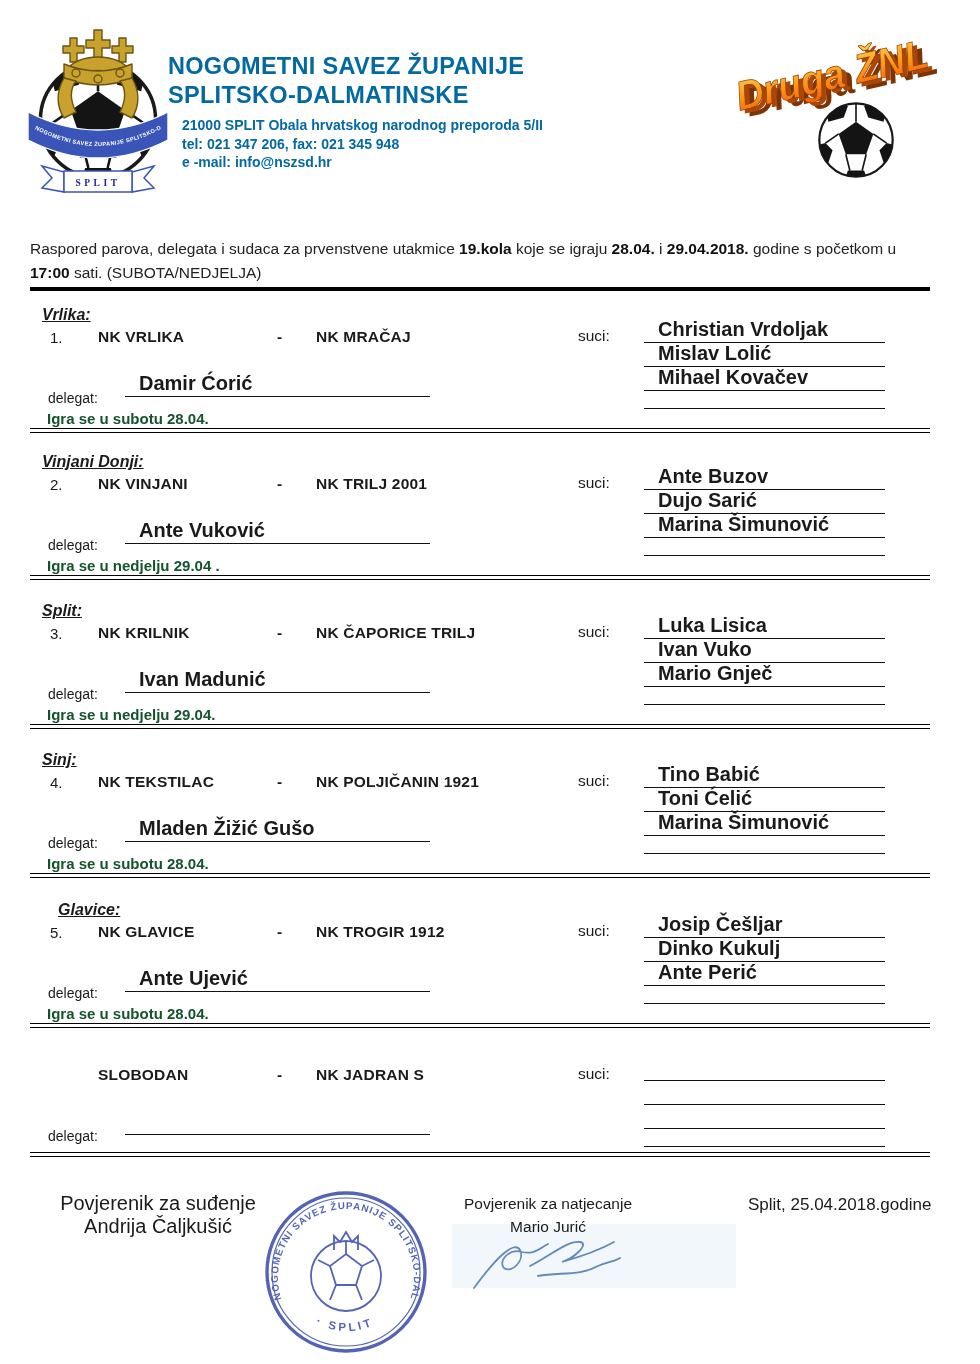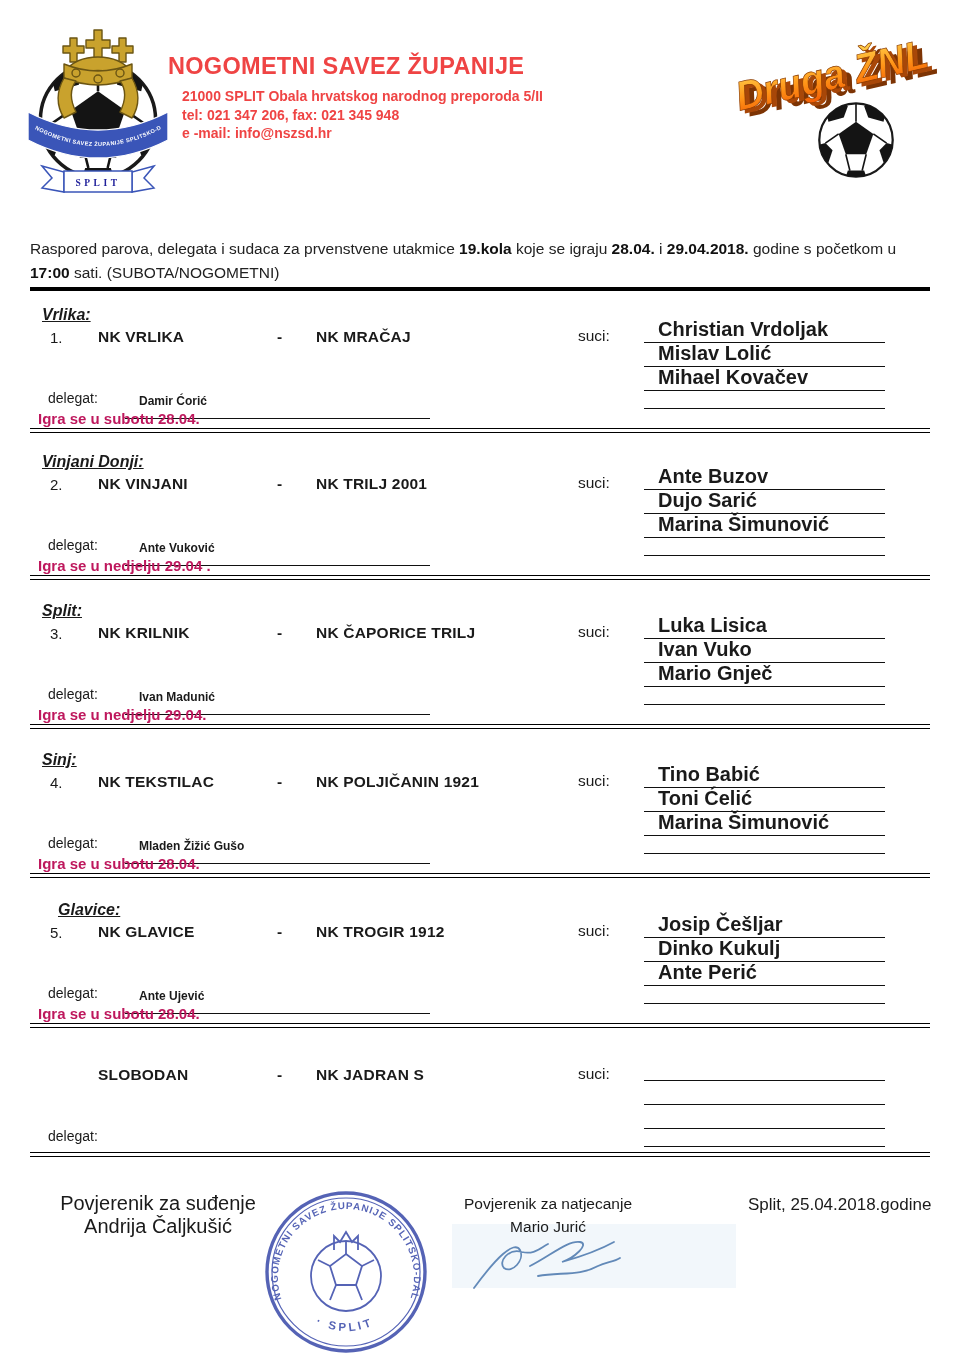--- a/index.html
+++ b/index.html
@@ -3,21 +3,21 @@
 <meta charset="utf-8">
 <style>
   html,body { margin:0; padding:0; background:#fff; }
   .page {
     position:relative; width:980px; height:1364px; background:#fff;
     font-family:"Liberation Sans", sans-serif; color:#1a1a1a; overflow:hidden;
   }
 
   
   .crest-svg { position:absolute; left:26px; top:20px; }
-  .org { position:absolute; left:168px; top:52px; color:#ef4444; }
+  .org { position:absolute; left:168px; top:52px; color:#0369a1; }
   .org-line { font-size:23.5px; font-weight:bold; letter-spacing:.3px; line-height:29px; white-space:nowrap; }
   .org-small { font-size:14px; font-weight:bold; line-height:18.5px; white-space:nowrap;padding-left:14px; }
   .org-small.first { margin-top:6px; }
   .league-svg { position:absolute; left:722px; top:12px; }
 
   
   .intro { position:absolute; left:30px; top:221px; width:906px; font-size:15.5px; line-height:24px; color:#222; }
   .intro b { font-weight:bold; color:#111; }
   .thick-line { position:absolute; left:30px; top:287px; width:900px; height:3.5px; background:#000; }
 
@@ -32,23 +32,23 @@
   .away { left:275px; }
   .suci { position:absolute; left:548px; top:25px; font-size:15.5px; }
   .refs { position:absolute; left:614px; top:17px; width:241px; }
   .ref-line {
     height:24px; box-sizing:border-box; border-bottom:1.6px solid #111;
     font-weight:bold; font-size:20px; padding:0 0 2px 14px;
     display:flex; align-items:flex-end; line-height:1.1; white-space:nowrap;
   }
   .ref-line.blank { margin-top:4px; height:14px; }
   .dlabel { position:absolute; left:18px; top:88px; font-size:14px; }
-  .dline  { position:absolute; left:95px; top:92px; width:305px; height:25px; box-sizing:border-box;
-            border-bottom:1.6px solid #111; font-weight:bold; font-size:12px; padding-left:14px; white-space:nowrap; }
-  .note { position:absolute; left:8px; top:108px; font-size:15px; font-weight:bold; color:#be185d; white-space:nowrap; }
+  .dline  { position:absolute; left:95px; top:70px; width:305px; height:25px; box-sizing:border-box;
+            border-bottom:1.6px solid #111; font-weight:bold; font-size:20px; padding-left:14px; white-space:nowrap; }
+  .note { position:absolute; left:17px; top:108px; font-size:15px; font-weight:bold; color:#14532d; white-space:nowrap; }
   .sep  { position:absolute; left:0; top:126px; width:900px; height:3px;
           border-top:1.6px solid #000; border-bottom:1.6px solid #000; box-sizing:content-box; }
   .match-block.last .sep { top:112px; }
 
   
   .sig-wash { position:absolute; left:452px; top:1224px; width:284px; height:64px; background:#f2f7fb; }
   .f-left  { position:absolute; left:58px;  top:1192px; width:200px; text-align:center; font-size:20px; line-height:23px; }
   .f-center{ position:absolute; left:448px; top:1192px; width:200px; text-align:center; font-size:15.5px; line-height:23px; }
   .f-date  { position:absolute; left:748px; top:1195px; font-size:17px; white-space:nowrap; }
   .stamp-svg { position:absolute; left:262px; top:1188px; }
@@ -117,20 +117,21 @@
     <g>
       <polygon points="16,146 38,152 38,172 16,168 26,158" fill="#ffffff" stroke="#3a55b8" stroke-width="1.5"></polygon>
       <polygon points="128,146 106,152 106,172 128,168 118,158" fill="#ffffff" stroke="#3a55b8" stroke-width="1.5"></polygon>
       <rect x="38" y="151" width="68" height="21" fill="#ffffff" stroke="#3a55b8" stroke-width="1.5"></rect>
       <text x="72" y="166" text-anchor="middle" font-size="9.5" font-weight="bold" font-family="Liberation Serif, serif" letter-spacing="3.5" fill="#21219b">SPLIT</text>
     </g>
   </svg>
 
   <div class="org">
     <div class="org-line">NOGOMETNI SAVEZ ŽUPANIJE</div>
+    <div class="org-line">SPLITSKO-DALMATINSKE</div>
     <div class="org-small first">21000 SPLIT Obala hrvatskog narodnog preporoda 5/II</div>
     <div class="org-small">tel: 021 347 206, fax: 021 345 948</div>
     <div class="org-small">e -mail: info@nszsd.hr</div>
   </div>
 
   <svg class="league-svg" width="228" height="168" viewBox="0 0 228 168">
     <defs>
       <linearGradient id="lg" x1="0" y1="0" x2="0" y2="1">
         <stop offset="0" stop-color="#ffd24d"></stop>
         <stop offset="0.55" stop-color="#ff9417"></stop>
@@ -140,21 +141,21 @@
     <g transform="rotate(-13 114 55)" font-family="Liberation Sans, sans-serif" font-weight="bold" font-style="italic" font-size="41">
       <text x="18" y="84" fill="#7d3404" textLength="196" lengthAdjust="spacingAndGlyphs">Druga ŽNL</text>
       <text x="14" y="80" fill="#a84708" textLength="196" lengthAdjust="spacingAndGlyphs">Druga ŽNL</text>
       <text x="10" y="76" fill="url(#lg)" stroke="#8a3a00" stroke-width="0.7" textLength="196" lengthAdjust="spacingAndGlyphs">Druga ŽNL</text>
     </g>
     <g transform="translate(134,128) scale(1.02)">
       <use href="#ballPattern"></use>
     </g>
   </svg>
 
-  <p class="intro" id="intro"><span>Raspored parova, delegata i sudaca za prvenstvene utakmice </span><b>19.kola</b><span> koje se igraju </span><b>28.04.</b><span> i </span><b>29.04.2018.</b><span> godine s početkom u </span><b>17:00</b><span> sati. (SUBOTA/NOGOMETNI)</span></p>
+  <p class="intro" id="intro"><span>Raspored parova, delegata i sudaca za prvenstvene utakmice </span><b>19.kola</b><span> koje se igraju </span><b>28.04.</b><span> i </span><b>29.04.2018.</b><span> godine s početkom u </span><b>17:00</b><span> sati. (SUBOTA/NEDJELJA)</span></p>
   <div class="thick-line"></div>
 
   <div id="sections">
       <section class="match-block" style="top: 302px;">
     <div class="venue">Vrlika:</div>
     <span class="num">1.</span>
     <span class="team home">NK VRLIKA</span>
     <span class="dash">-</span>
     <span class="team away">NK MRAČAJ</span>
     <span class="suci">suci:</span>

